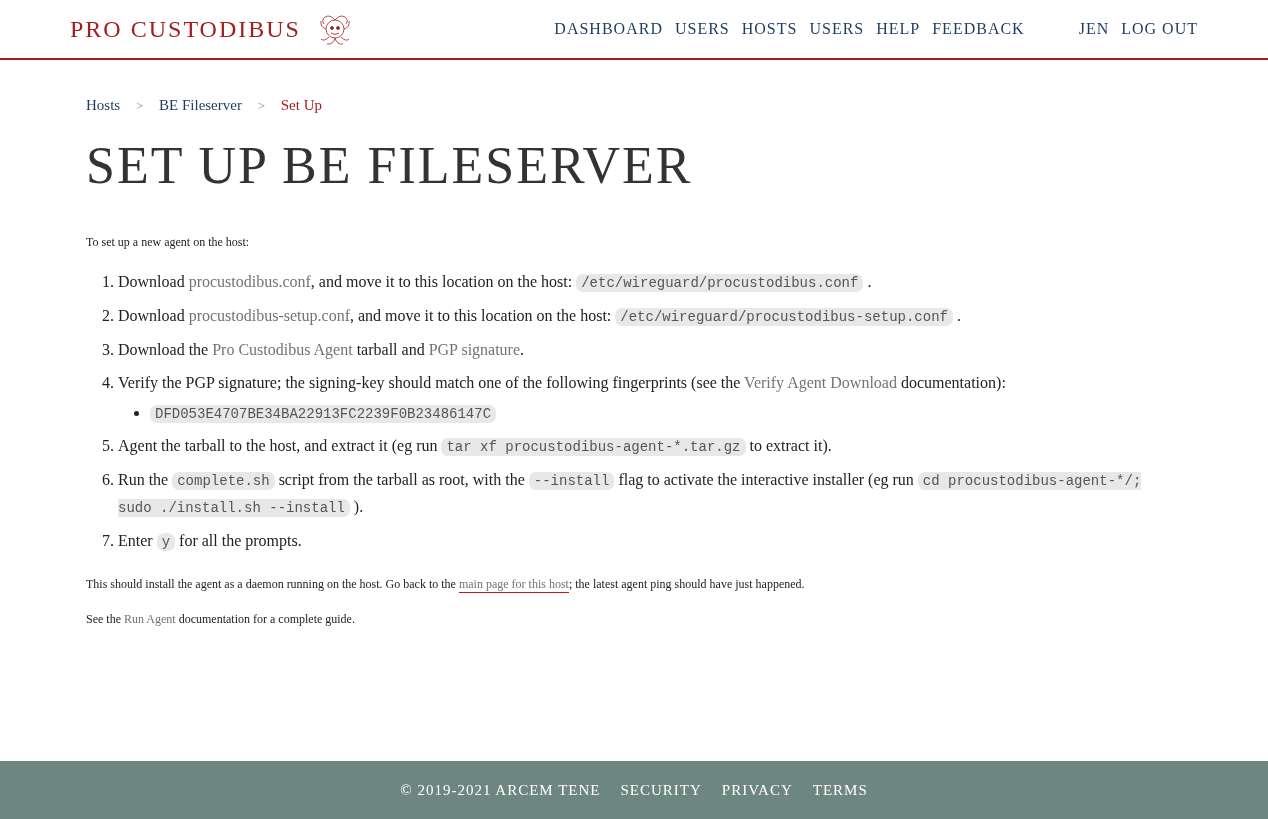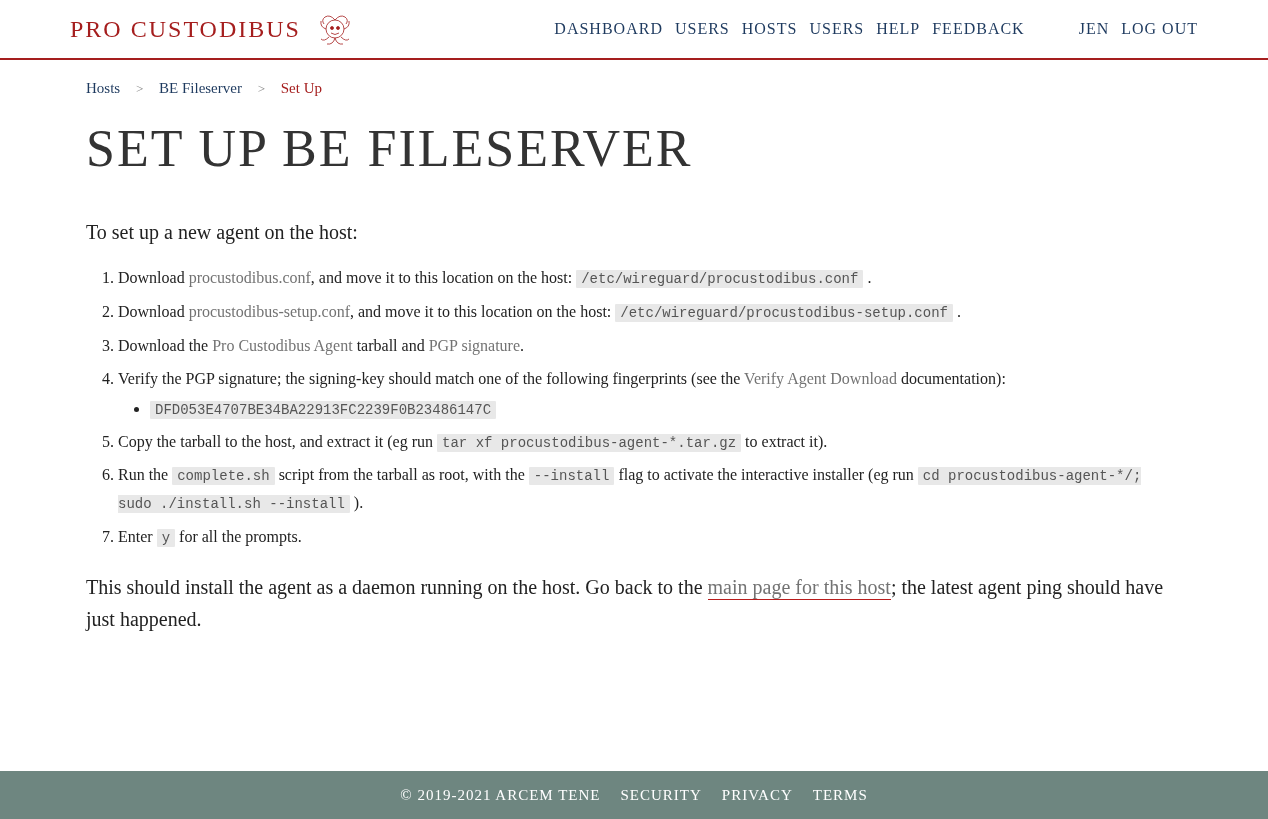--- a/index.html
+++ b/index.html
@@ -5,35 +5,35 @@
 * { margin:0; padding:0; box-sizing:border-box; }
 body { font-family: Georgia, 'Times New Roman', serif; color:#333; font-size:16px; background:#fff; }
 .header { height:60px; border-bottom:2px solid #a51e1e; display:flex; align-items:center; justify-content:space-between; padding:0 70px 0 70px; }
 .logo-wrap { display:flex; align-items:center; gap:14px; }
 .logo-text { font-family: Georgia, serif; font-size:24px; letter-spacing:2px; color:#a51e1e; font-weight:400; }
 .logo-icon { width:40px; height:40px; }
 .logo-icon svg { width:100%; height:100%; }
 .nav { display:flex; align-items:center; gap:12px; }
 .nav a { color:#1e3a5f; text-decoration:none; font-size:16px; letter-spacing:1px; }
 .nav-spacer { width:30px; }
-.container { max-width:1120px; margin:0 auto; padding:0 12px; }
+.container { max-width:1120px; margin:17px auto; padding:0 12px; }
 .breadcrumbs { padding:20px 0 4px 0; font-size:15px; }
 .breadcrumbs a { color:#1e3a5f; text-decoration:none; }
 .breadcrumbs .sep { color:#888; margin:0 12px; font-size:13px; }
 .breadcrumbs .current { color:#a51e1e; }
 h1 { font-family: Georgia, serif; font-weight:400; font-size:52px; letter-spacing:2px; color:#333; margin:18px 0 38px 0; }
-.content p { margin:0 0 16px 0; line-height:1.6; font-size:20px; color:#222; }
+.content p { margin:0 0 16px 0; line-height:1.6; font-size:12px; color:#222; }
 .content ol { margin:0 0 20px 18px; padding-left:14px; }
 .content ol > li { margin-bottom:6px; line-height:1.7; font-size:16px; color:#222; }
 .content ul { list-style:disc; margin:4px 0 2px 26px; padding-left:6px; }
 .content ul li { line-height:1.6; }
 .content a { color:#737373; text-decoration:none; }
-code { font-family: 'Courier New', monospace; background:#e8e8e8; padding:1px 5px; font-size:14px; color:#555; border-radius:1px; }
+code { font-family: 'Courier New', monospace; background:#e8e8e8; padding:1px 5px; font-size:14px; color:#555; border-radius:7px; }
 .underlined { border-bottom:1px solid #b91c1c; padding-bottom:1px; color:#2c6fb5; }
-.footer { background:#6e8680; color:#fff; height:48px; display:flex; align-items:center; justify-content:center; gap:20px; position:fixed; bottom:0; left:0; right:0; }
+.footer { background:#6e8680; color:#fff; height:58px; display:flex; align-items:center; justify-content:center; gap:20px; position:fixed; bottom:0; left:0; right:0; }
 .footer span, .footer a { color:#fff; font-size:15px; letter-spacing:1px; text-decoration:none; }
 </style>
 </head>
 <body>
 
 <div class="header">
   <div class="logo-wrap">
     <span class="logo-text">PRO CUSTODIBUS</span>
     <span class="logo-icon">
       <svg viewBox="0 0 40 40">
@@ -91,34 +91,37 @@
       <li>
         <span>Download the </span><a>Pro Custodibus Agent</a><span> tarball and </span><a>PGP signature</a><span>.</span>
       </li>
       <li>
         <span>Verify the PGP signature; the signing-key should match one of the following fingerprints (see the </span><a>Verify Agent Download</a><span> documentation):</span>
         <ul>
             <li><code>DFD053E4707BE34BA22913FC2239F0B23486147C</code></li>
           </ul>
       </li>
       <li>
-        <span>Copy the tarball to the host, and extract it (eg run </span><code>tar xf procustodibus-agent-*.tar.gz</code><span> to extract it).</span>
+        <span>Agent the tarball to the host, and extract it (eg run </span><code>tar xf procustodibus-agent-*.tar.gz</code><span> to extract it).</span>
       </li>
       <li>
         <span>Run the </span><code>complete.sh</code><span> script from the tarball as root, with the </span><code>--install</code><span> flag to activate the interactive installer (eg run </span><code>cd procustodibus-agent-*/; sudo ./install.sh --install</code><span> ).</span>
       </li>
       <li>
         <span>Enter </span><code>y</code><span> for all the prompts.</span>
       </li>
     </ol>
 
     <p>
       <span>This should install the agent as a daemon running on the host. Go back to the </span><a class="underlined">main page for this host</a><span>; the latest agent ping should have just happened.</span>
     </p>
 
+    <p>
+      <span>See the </span><a>Run Agent</a><span> documentation for a complete guide.</span>
+    </p>
   </div>
 </div>
 
 <div class="footer">
   <span>© 2019-2021 ARCEM TENE</span>
   <a>SECURITY</a>
   <a>PRIVACY</a>
   <a>TERMS</a>
 </div>
 

